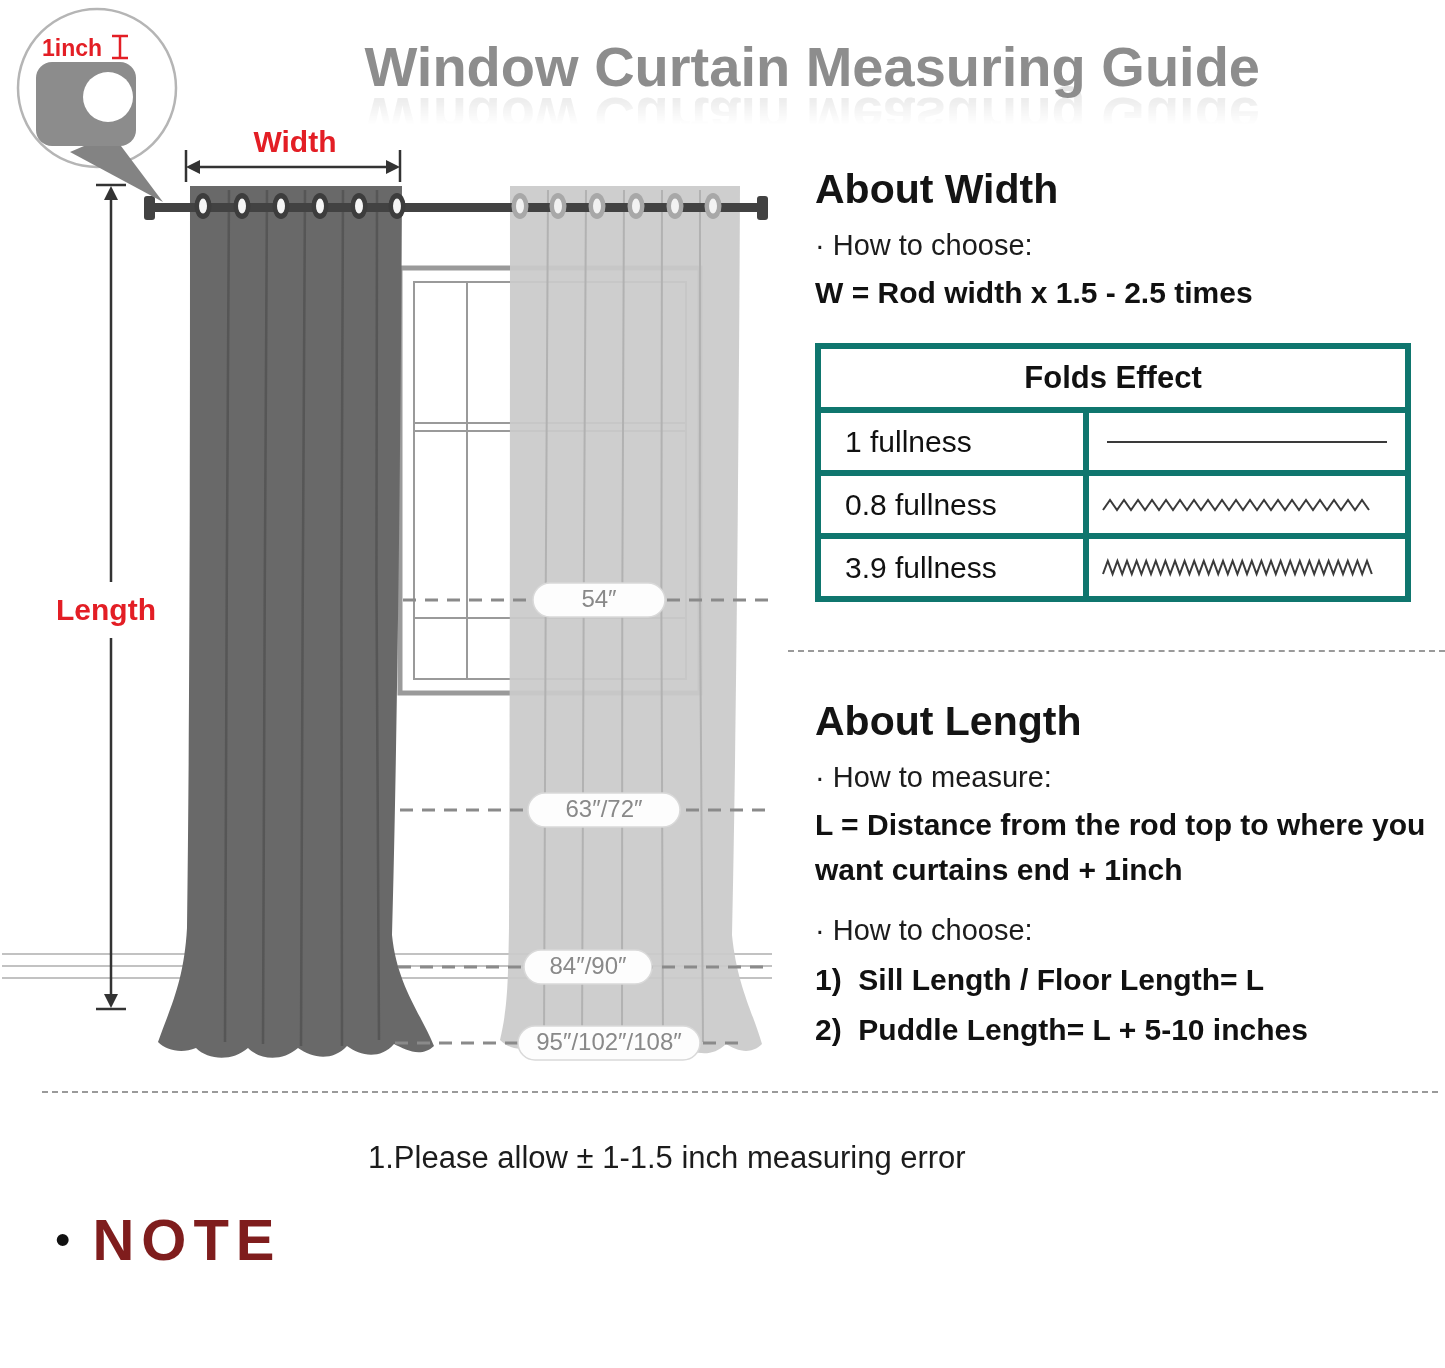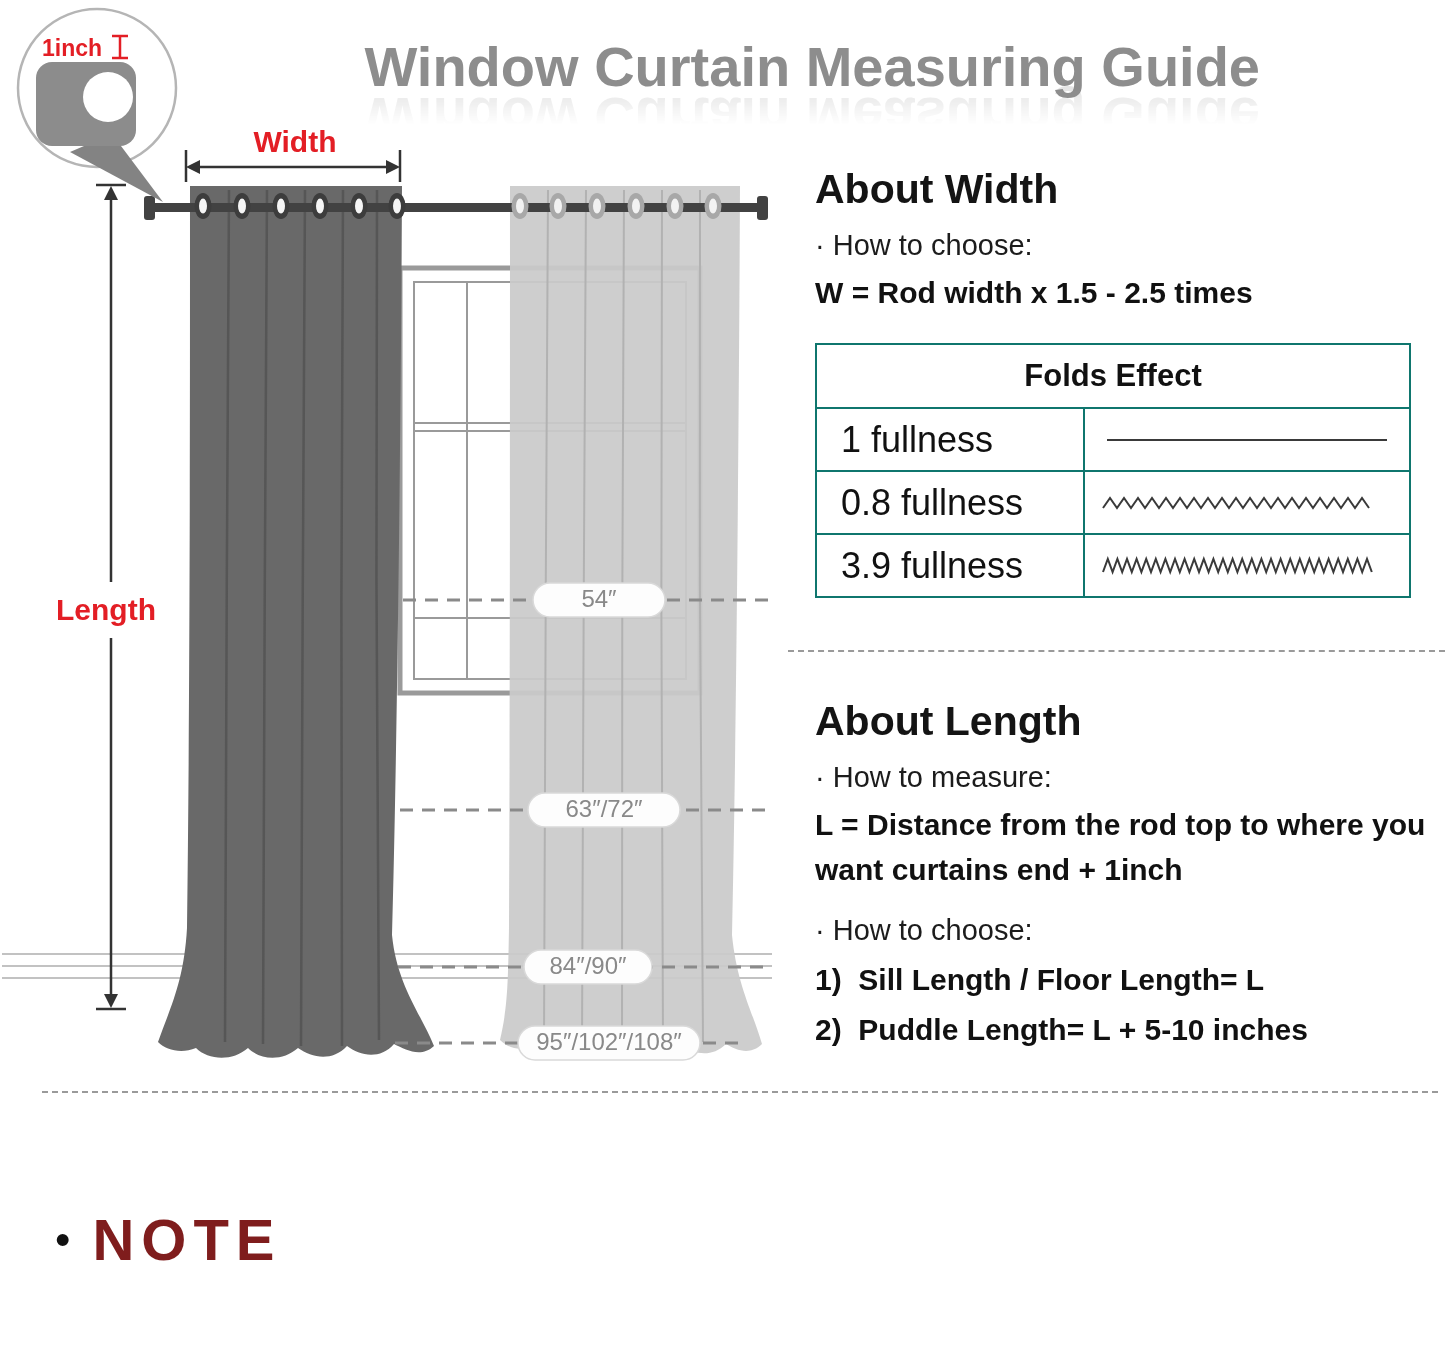--- a/index.html
+++ b/index.html
@@ -27,24 +27,24 @@
   .about h2{font-size:41px;font-weight:700;color:#141414;line-height:47px;}
   .about .sub{font-size:29px;color:#1c1c1c;margin-top:16px;}
   .about .formula{font-size:30px;font-weight:700;color:#111;margin-top:8px;line-height:45px;white-space:pre-wrap;}
   #about-width{left:815px;top:166px;}
   #about-length{left:815px;top:698px;}
   #about-length .sub2{margin-top:22px;}
   #about-length .opt{font-size:30px;font-weight:700;color:#111;margin-top:16px;white-space:pre-wrap;}
 
   
   .folds-table{position:absolute;left:815px;top:343px;width:596px;border-collapse:collapse;}
-  .folds-table th,.folds-table td{border:2px solid #0f766e;}
+  .folds-table th,.folds-table td{border:6px solid #0f766e;}
   .folds-table th{height:64px;font-size:31px;font-weight:700;text-align:center;color:#111;}
   .folds-table td{height:63px;}
-  .fold-label{width:268px;font-size:36px;color:#111;padding-left:24px;}
+  .fold-label{width:268px;font-size:30px;color:#111;padding-left:24px;}
   .fold-cell{text-align:center;vertical-align:middle;}
   .fold-cell svg{display:inline-block;vertical-align:middle;}
 
   
   .dashed-sep{position:absolute;border-top:2px dashed #9a9a9a;height:0;}
   .sep-right{left:788px;top:650px;width:657px;}
   .sep-full{left:42px;top:1091px;width:1396px;}
 
   
   .note-head{position:absolute;left:55px;top:1206px;display:flex;align-items:center;}
@@ -261,14 +261,15 @@
     <p class="opt">1)  Sill Length / Floor Length= L</p>
     <p class="opt">2)  Puddle Length= L + 5-10 inches</p>
   </section>
 
   <div class="dashed-sep sep-full"></div>
 
   <div class="note-head">
     <span class="note-bullet">•</span>
     <span class="note-title">NOTE</span>
   </div>
+  <p class="note-item" id="note-1">1.Please allow ± 1-1.5 inch measuring error</p>
 
 </div>
 
 </body></html>

